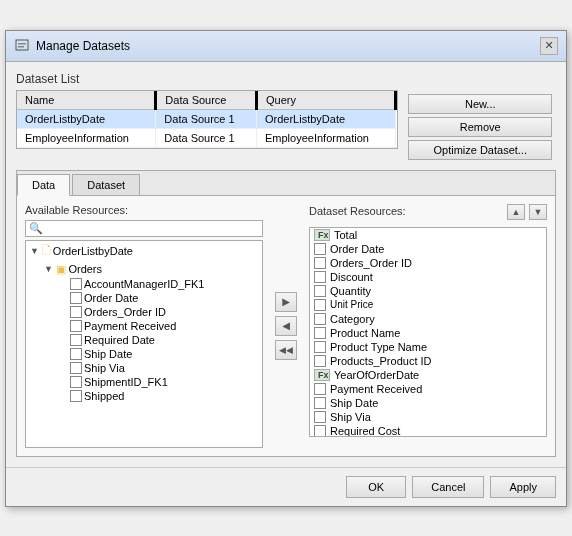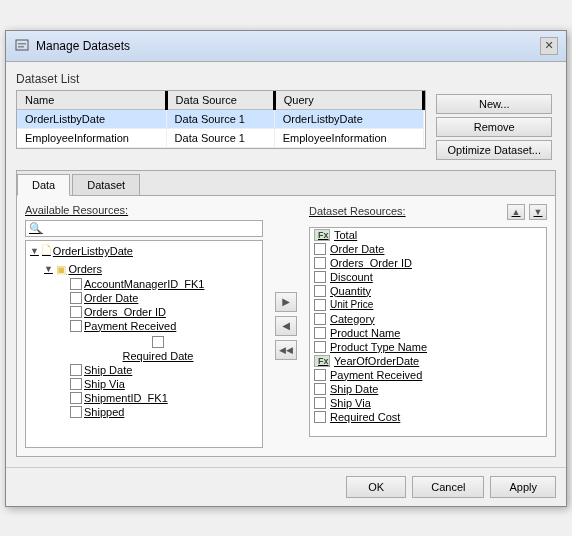--- a/index.html
+++ b/index.html
@@ -95,21 +95,21 @@
     .side-buttons {
       display: flex;
       flex-direction: column;
       padding: 4px;
       gap: 3px;
       justify-content: flex-start;
     }
     .btn {
       background: linear-gradient(to bottom, #f5f5f5, #e0e0e0);
       border: 1px solid #aaa;
-      padding: 3px 10px;
+      padding: 3px 24px;
       font-size: 11px;
       cursor: pointer;
       min-width: 80px;
       text-align: center;
       color: #000;
     }
     .tabs-area {
       border: 1px solid #aaa;
       background: #f8f8f8;
       margin-top: 6px;
@@ -143,21 +143,20 @@
       height: 260px;
     }
     .pane-label {
       font-size: 11px;
       color: #333;
       margin-bottom: 4px;
     }
     .pane {
       display: flex;
       flex-direction: column;
-      text-decoration: underline;
     }
     .left-pane {
       flex: 1;
     }
     .right-pane {
       flex: 1;
     }
     .tree-box {
       border: 1px solid #aaa;
       background: #fff;
@@ -377,21 +376,21 @@
                 <div class="tree-item" style="padding-left: 32px;">
                   <span style="width:10px;display:inline-block;"></span>
                   <span class="checkbox"></span>
                   <span style="font-size:11px;"> Orders_Order ID</span>
                 </div>
                 <div class="tree-item" style="padding-left: 32px;">
                   <span style="width:10px;display:inline-block;"></span>
                   <span class="checkbox"></span>
                   <span style="font-size:11px;"> Payment Received</span>
                 </div>
-                <div class="tree-item" style="padding-left: 32px; flex-direction: column;">
+                <div class="tree-item" style="padding-left: 32px;">
                   <span style="width:10px;display:inline-block;"></span>
                   <span class="checkbox"></span>
                   <span style="font-size:11px;"> Required Date</span>
                 </div>
                 <div class="tree-item" style="padding-left: 32px;">
                   <span style="width:10px;display:inline-block;"></span>
                   <span class="checkbox"></span>
                   <span style="font-size:11px;"> Ship Date</span>
                 </div>
                 <div class="tree-item" style="padding-left: 32px;">
@@ -459,20 +458,24 @@
                 </div>
                 <div class="resource-item">
                   <span class="checkbox"></span>
                   <span style="font-size:11px;"> Product Name</span>
                 </div>
                 <div class="resource-item">
                   <span class="checkbox"></span>
                   <span style="font-size:11px;"> Product Type Name</span>
                 </div>
                 <div class="resource-item">
+                  <span class="checkbox"></span>
+                  <span style="font-size:11px;"> Products_Product ID</span>
+                </div>
+                <div class="resource-item">
                   <span class="fx-badge">Fx</span>
                   <span style="font-size:11px;"> YearOfOrderDate</span>
                 </div>
                 <div class="resource-item">
                   <span class="checkbox"></span>
                   <span style="font-size:11px;"> Payment Received</span>
                 </div>
                 <div class="resource-item">
                   <span class="checkbox"></span>
                   <span style="font-size:11px;"> Ship Date</span>

